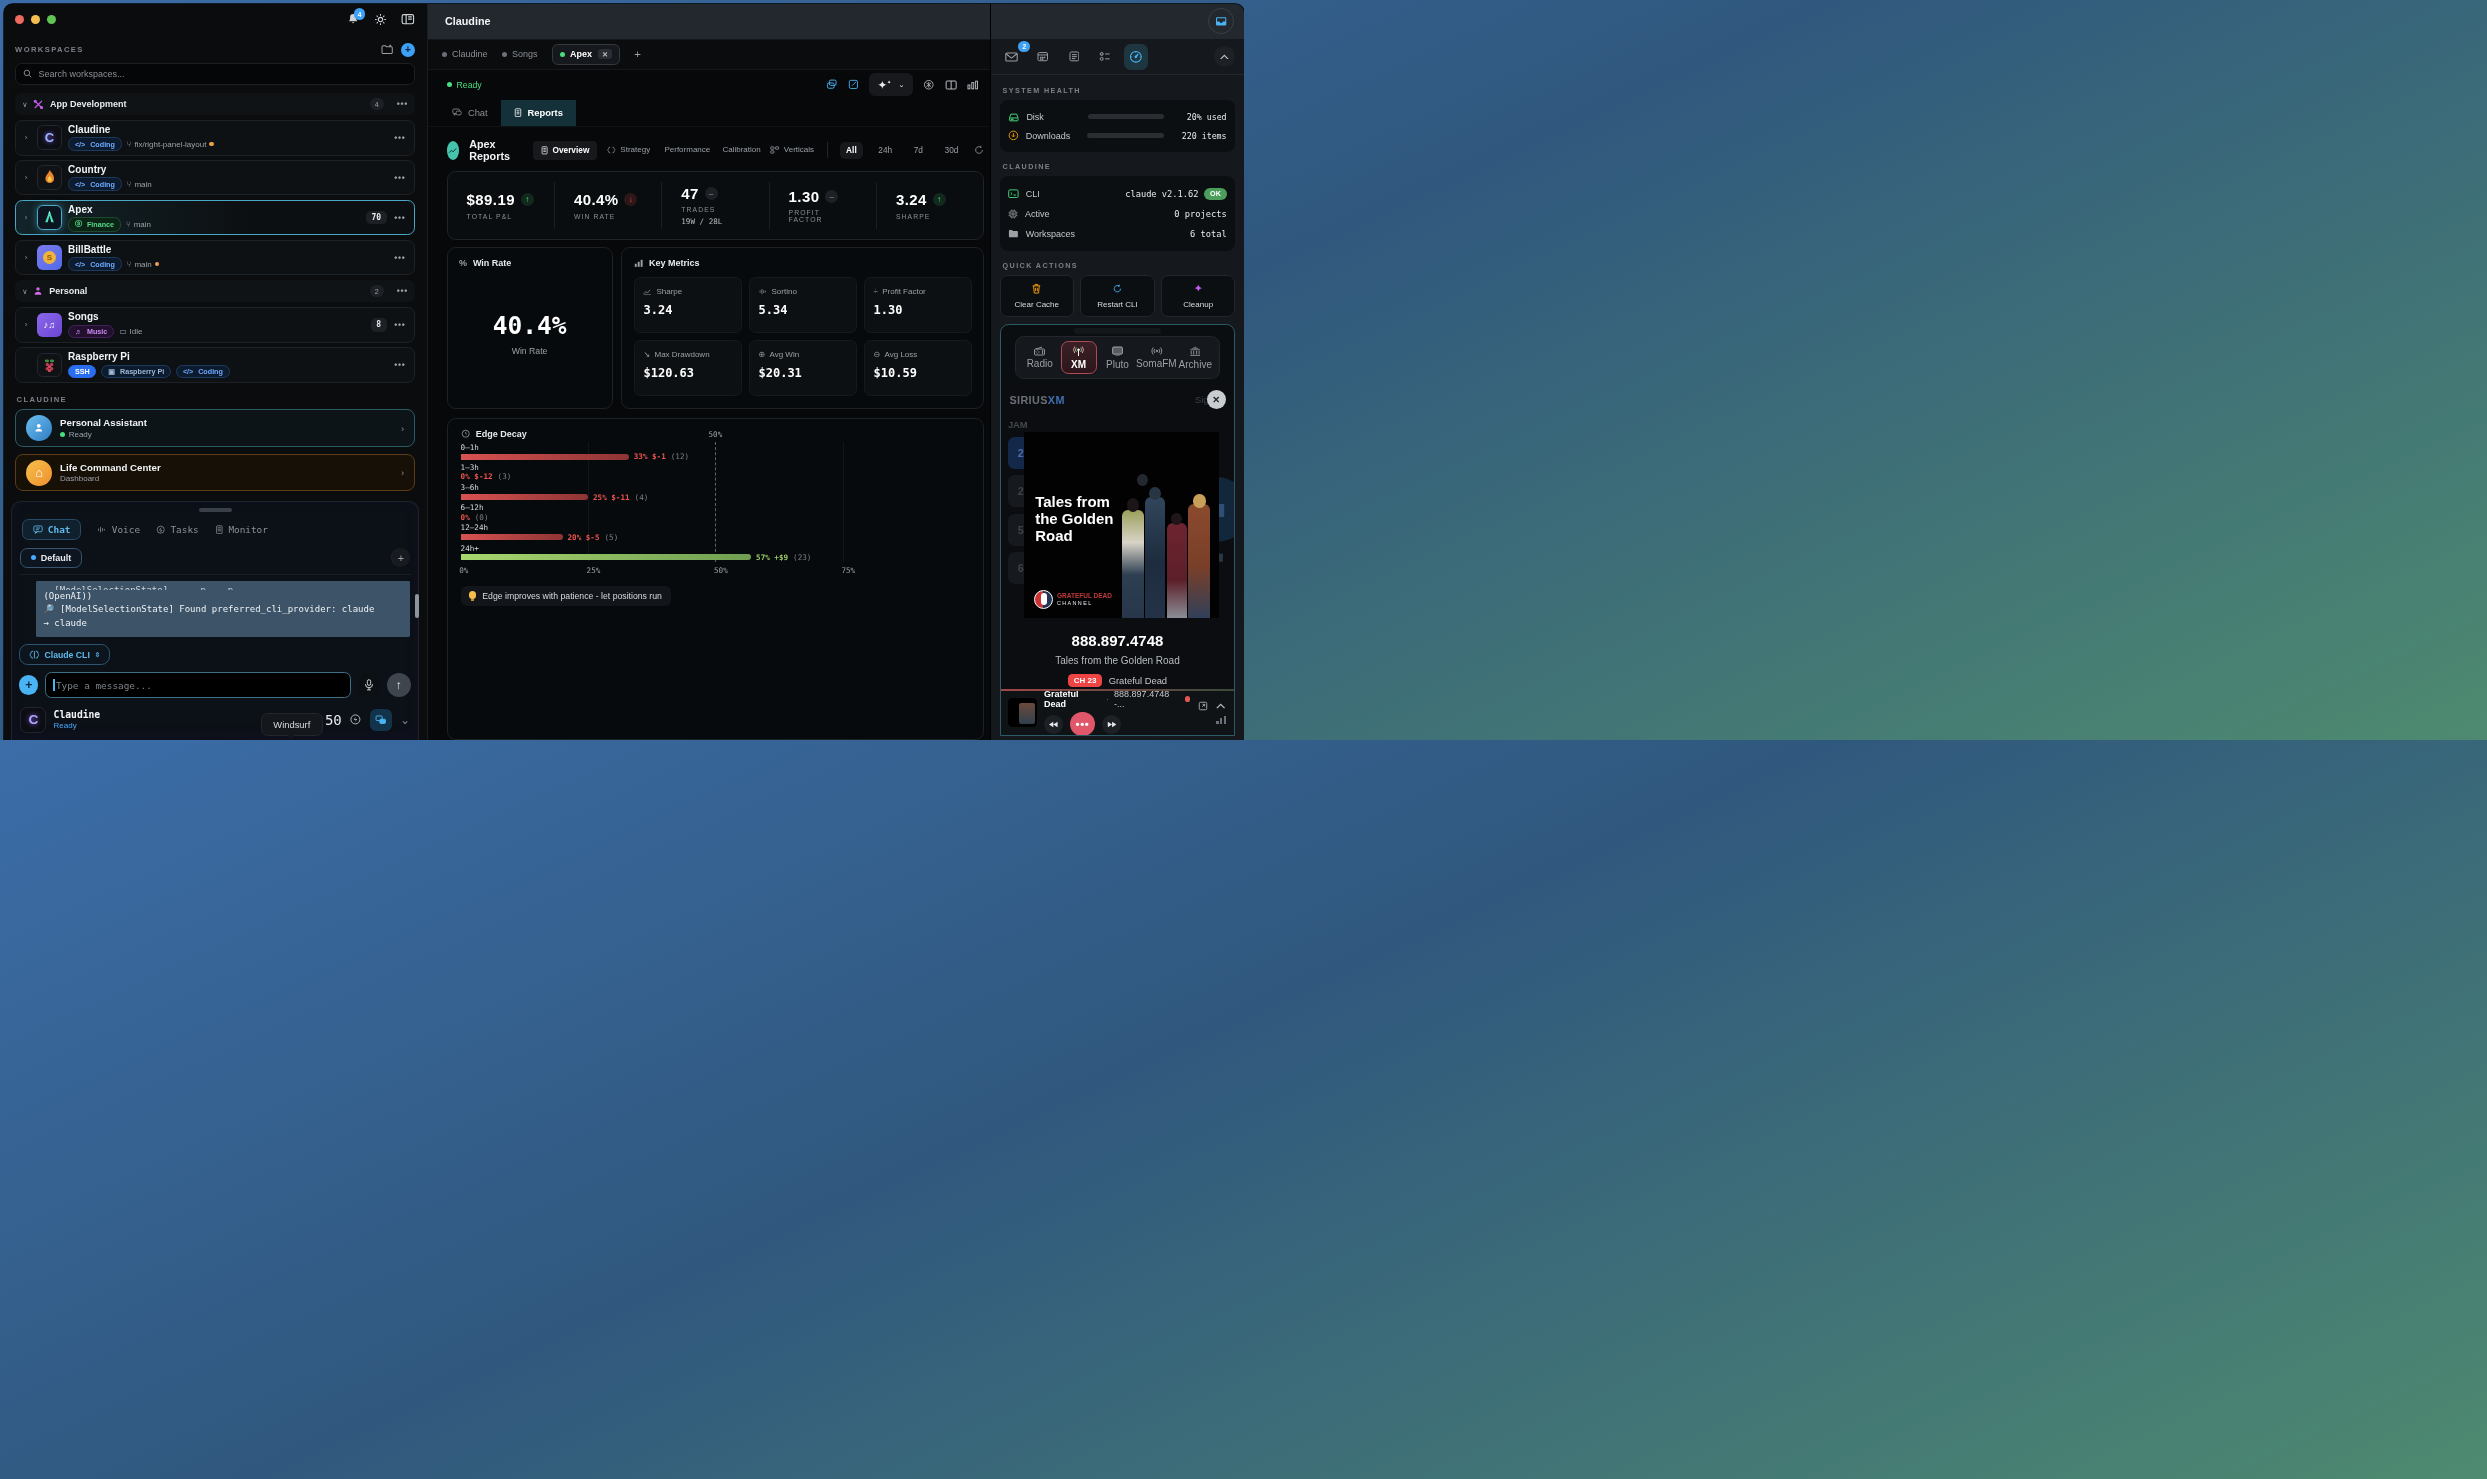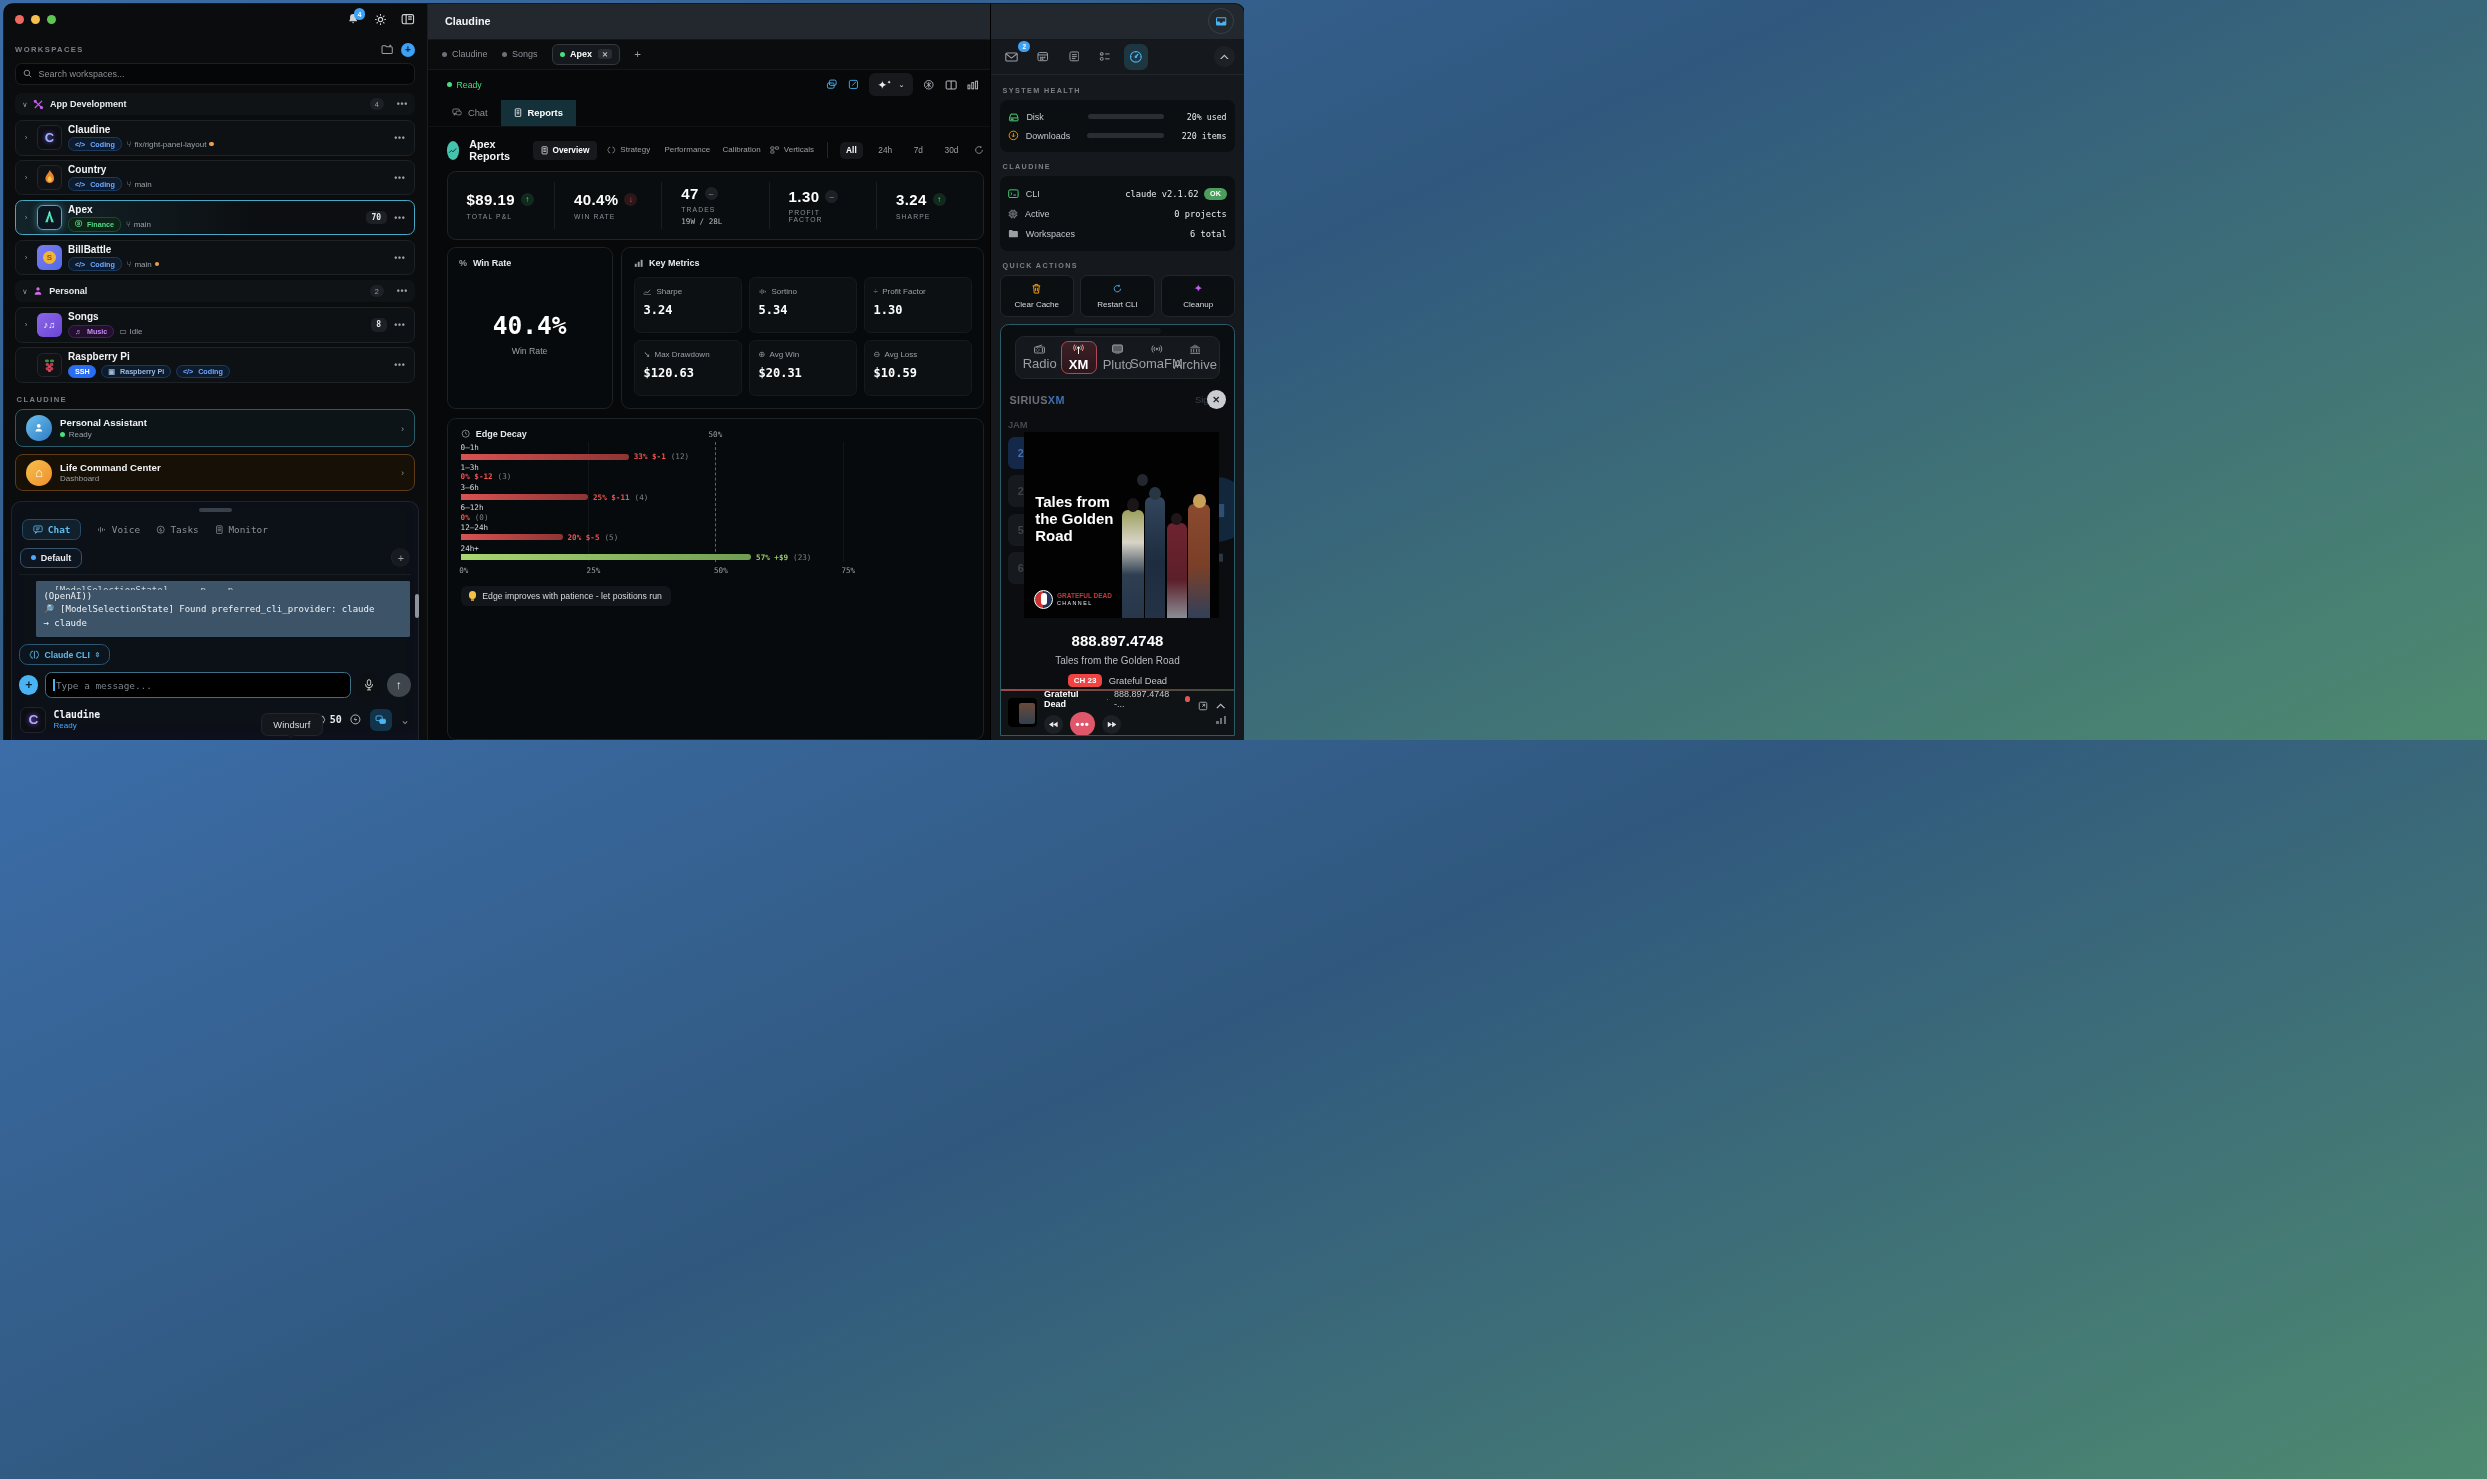--- a/index.html
+++ b/index.html
@@ -90,21 +90,21 @@
   .caret{width:1.4px;height:11.5px;background:#4ab3f4;}
   .placeholder{color:#7c838a;font-size:9.4px;font-family:"DejaVu Sans Mono",monospace;}
   .mic-btn{width:23px;height:23px;border-radius:50%;background:#0d1013;color:#d7dbdf;display:flex;align-items:center;justify-content:center;flex:none;}
   .send-btn{width:24.5px;height:24.5px;border-radius:50%;background:#3e454d;color:#e8eaed;display:flex;align-items:center;justify-content:center;font-size:11.5px;flex:none;}
   .agent-foot{display:flex;align-items:center;gap:7.2px;padding:5.8px 1.4px 1.4px;}
   .foot-avatar{width:26px;height:26px;border-radius:6.5px;background:#0c0e13;border:0.7px solid #21242c;color:#b9a7f7;
      font-size:13.7px;font-weight:bold;display:flex;align-items:center;justify-content:center;text-shadow:0 0 5.8px #7a5cff;}
   .foot-name{font-size:9.7px;font-weight:bold;color:#f1f3f5;font-family:"DejaVu Sans Mono",monospace;}
   .foot-status{font-size:8px;color:#4aa8ff;margin-top:0.7px;}
   .foot-right{margin-left:auto;display:flex;align-items:center;gap:8.7px;color:#c3c8cd;}
-  .tok{font-size:10px;font-weight:bold;font-family:"DejaVu Sans Mono",monospace;color:#e8eaed;}
+  .tok{font-size:14px;font-weight:normal;font-family:"DejaVu Sans Mono",monospace;color:#e8eaed;}
   .pip-btn{width:21.6px;height:21.6px;border-radius:5.8px;background:#123349;display:flex;align-items:center;justify-content:center;}
   .tooltip{position:absolute;left:249px;bottom:4.3px;background:#14171b;border:0.7px solid #23262b;color:#d7dbdf;
      font-size:9.4px;padding:5px 11.5px;border-radius:6.5px;z-index:60;}
   .tooltip:after{content:"";position:absolute;left:50%;bottom:-4.3px;margin-left:-4.3px;border:4.3px solid transparent;border-top-color:#14171b;border-bottom:none;}
   
   .main{flex:1;display:flex;flex-direction:column;background:#060809;min-width:0;}
   .titlebar{height:36px;background:#22282d;border-bottom:0.7px solid #15181b;display:flex;align-items:center;padding:0 17.3px;}
   .title-text{font-size:10.8px;font-weight:bold;color:#f1f3f5;}
   .tabstrip{height:30px;border-bottom:0.7px solid #15181b;display:flex;align-items:center;gap:14.4px;padding:0 14.4px;background:#0a0c0e;}
   .wtab{display:flex;align-items:center;gap:5px;font-size:9px;color:#8b9096;}
@@ -199,21 +199,21 @@
   .ival{margin-left:auto;font-size:8.7px;color:#e8eaed;font-family:"DejaVu Sans Mono",monospace;display:flex;align-items:center;gap:5.8px;}
   .ok-badge{background:#4c9e5c;color:#fff;font-size:7.2px;font-weight:bold;border-radius:6.5px;padding:1.4px 5.8px;font-family:"Liberation Sans",sans-serif;}
   .qa-row{display:flex;gap:6.5px;}
   .qa-btn{flex:1;background:#0c0f12;border:0.7px solid #23272c;border-radius:7.2px;height:42px;display:flex;flex-direction:column;align-items:center;justify-content:center;gap:5px;}
   .qa-label{font-size:8px;color:#d7dbdf;}
   
   .player{margin-top:7.2px;flex:1;border:0.7px solid #2b5b66;border-radius:8.7px 8.7px 0 0;background:#0b0e11;overflow:hidden;display:flex;flex-direction:column;position:relative;min-height:0;}
   .player-handle{width:87px;height:5.8px;border-radius:2.9px;background:#14171a;margin:2.9px auto 1.4px;}
   .src-tabs{margin:1.4px auto 4.3px;background:#15181c;border:0.7px solid #23272c;border-radius:8.7px;display:flex;gap:2.9px;padding:3.6px 5.8px;}
   .src{width:36px;height:33px;display:flex;flex-direction:column;align-items:center;justify-content:center;gap:2.2px;color:#9aa0a6;}
-  .src .slabel{font-size:13px;}
+  .src .slabel{font-size:10px;}
   .src.active{background:linear-gradient(180deg,#3a2026,#2c161b);border:0.7px solid #b04a55;border-radius:7.2px;color:#fff;}
   .src.active .slabel{font-weight:bold;}
   .webview{flex:1;position:relative;background:#0b0d10;overflow:hidden;min-height:0;}
   .wv-head{display:flex;align-items:center;padding:7.2px 8.7px;}
   .sx-logo{font-size:10.8px;font-weight:bold;letter-spacing:0.4px;color:#6b7077;}
   .sx-logo .xm{color:#3f6fb0;}
   .signin{margin-left:auto;color:#3c4147;font-size:9.4px;margin-right:2.9px;}
   .close-x{width:19px;height:19px;border-radius:50%;background:#c9ccd0;color:#1a1d20;font-weight:bold;font-size:9.4px;display:flex;align-items:center;justify-content:center;margin-left:-10px;}
   .ch-list{position:absolute;left:7.2px;top:32px;bottom:43px;width:144px;color:#3e444b;z-index:1;}
   .ch-label{font-size:9.4px;font-weight:bold;margin:4.3px 0;color:#43494f;}

